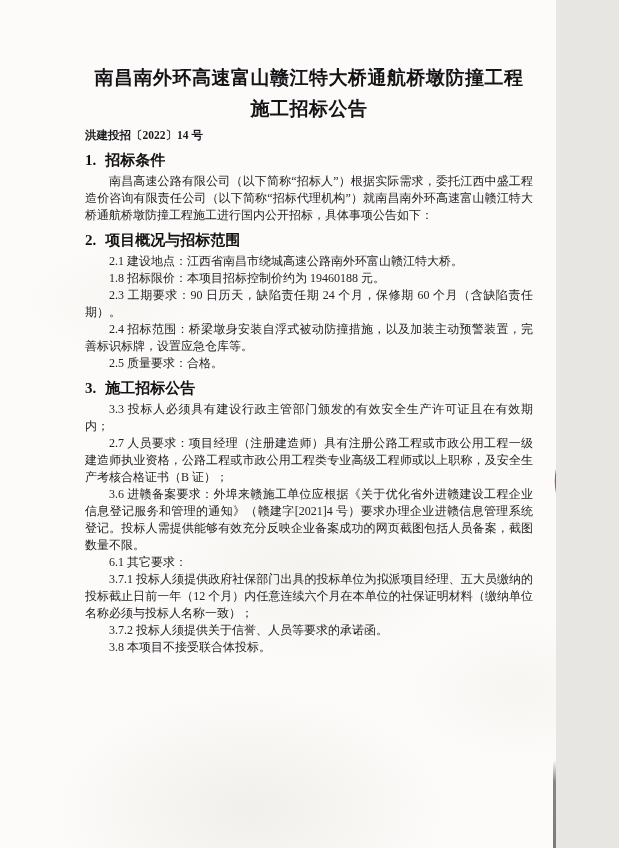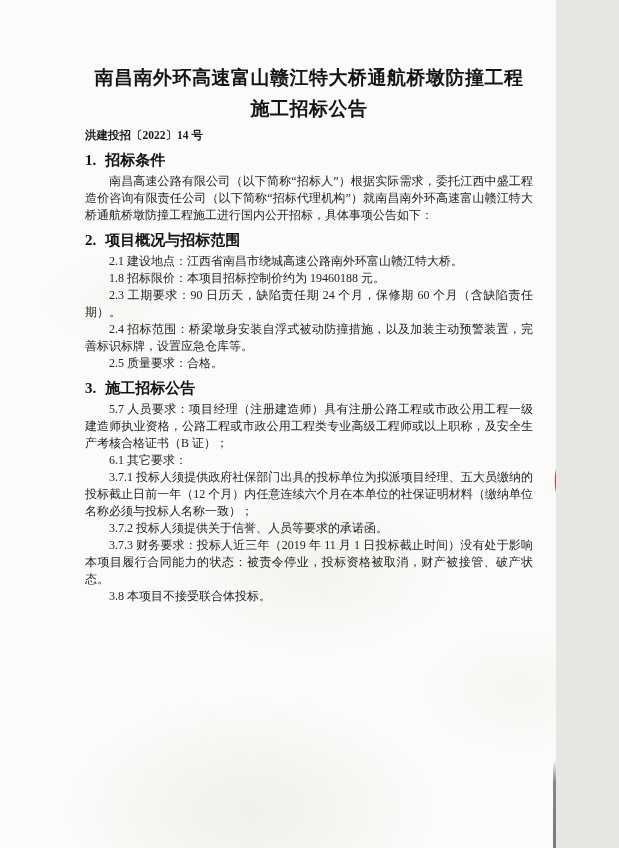--- a/index.html
+++ b/index.html
@@ -103,25 +103,26 @@
         </div>
         <p class="para">2.1 建设地点：江西省南昌市绕城高速公路南外环富山赣江特大桥。</p>
         <p class="para">1.8 招标限价：本项目招标控制价约为 19460188 元。</p>
         <p class="para">2.3 工期要求：90 日历天，缺陷责任期 24 个月，保修期 60 个月（含缺陷责任期）。</p>
         <p class="para">2.4 招标范围：桥梁墩身安装自浮式被动防撞措施，以及加装主动预警装置，完善标识标牌，设置应急仓库等。</p>
         <p class="para">2.5 质量要求：合格。</p>
         <div class="sec-heading">
           <span class="sec-num">3.</span>
           <span class="sec-title">施工招标公告</span>
         </div>
-        <p class="para">5.7 人员要求：项目经理（注册建造师）具有注册公路工程或市政公用工程一级建造师执业资格，公路工程或市政公用工程类专业高级工程师或以上职称，及安全生产考核合格证书（B 证）；</p>
+        <p class="para">3.3 投标人必须具有建设行政主管部门颁发的有效安全生产许可证且在有效期内；</p>
+        <p class="para">2.7 人员要求：项目经理（注册建造师）具有注册公路工程或市政公用工程一级建造师执业资格，公路工程或市政公用工程类专业高级工程师或以上职称，及安全生产考核合格证书（B 证）；</p>
+        <p class="para">3.6 进赣备案要求：外埠来赣施工单位应根据《关于优化省外进赣建设工程企业信息登记服务和管理的通知》（赣建字[2021]4 号）要求办理企业进赣信息管理系统登记。投标人需提供能够有效充分反映企业备案成功的网页截图包括人员备案，截图数量不限。</p>
         <p class="para">6.1 其它要求：</p>
         <p class="para">3.7.1 投标人须提供政府社保部门出具的投标单位为拟派项目经理、五大员缴纳的投标截止日前一年（12 个月）内任意连续六个月在本单位的社保证明材料（缴纳单位名称必须与投标人名称一致）；</p>
         <p class="para">3.7.2 投标人须提供关于信誉、人员等要求的承诺函。</p>
-        <p class="para">3.7.3 财务要求：投标人近三年（2019 年 11 月 1 日投标截止时间）没有处于影响本项目履行合同能力的状态：被责令停业，投标资格被取消，财产被接管、破产状态。</p>
         <p class="para">3.8 本项目不接受联合体投标。</p>
       </div>
   </div>
 
   <svg class="seal" width="160" height="160" viewBox="0 0 160 160" aria-hidden="true">
     <defs>
       <path id="sealArc" d="M 51.7 108.3 A 40 40 0 1 1 108.3 108.3" fill="none"></path>
     </defs>
     <circle cx="80" cy="80" r="54" fill="none" stroke-width="4.5" stroke="#d0392b"></circle>
     <polygon points="76,62 80.7,75.5 95,75.8 83.6,84.5 87.8,98.2 76,90 64.2,98.2 68.4,84.5 57,75.8 71.3,75.5" fill="#d0392b"></polygon>

